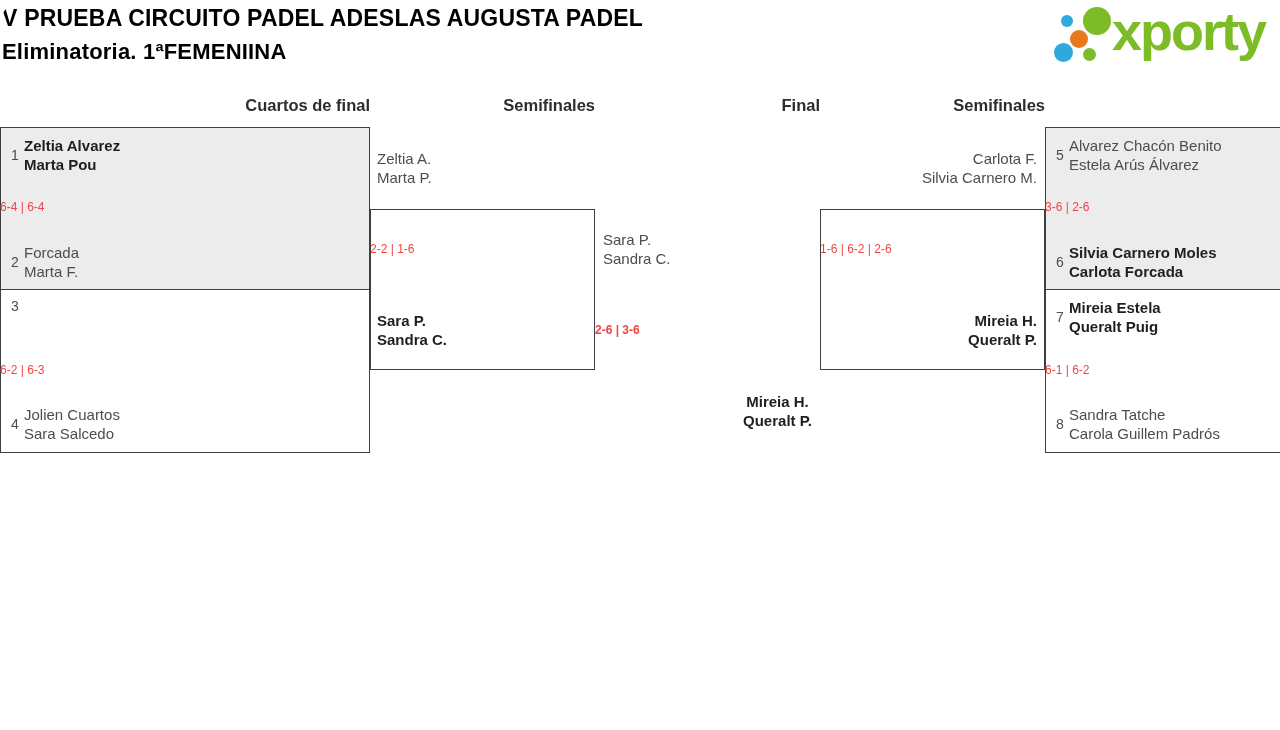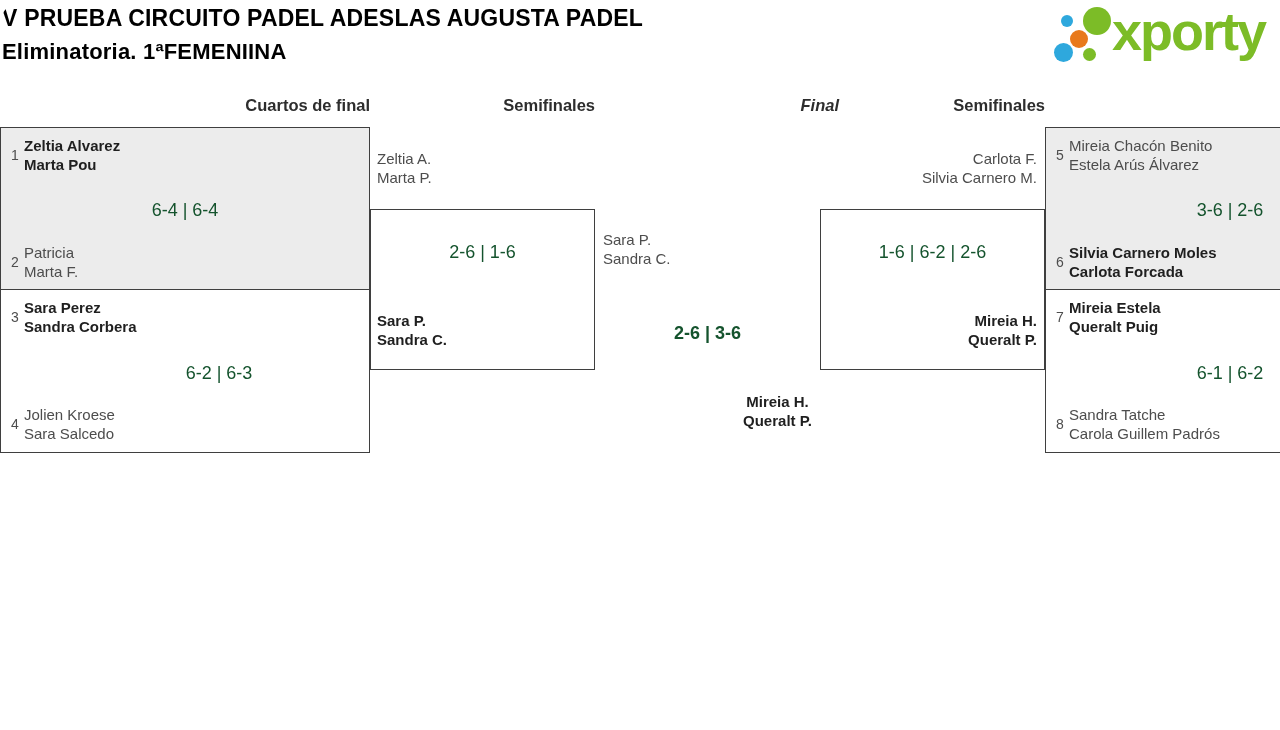--- a/index.html
+++ b/index.html
@@ -43,21 +43,21 @@
   
   .team-label { position:absolute; display:flex; flex-direction:column;
     font-size:15px; line-height:19px; }
   .team-label span { white-space:nowrap; }
   .team-label.winner { font-weight:700; color:#1f1f1f; }
   .team-label.loser  { font-weight:400; color:#4d4d4d; }
   .team-label.right { text-align:right; }
   .team-label.center { text-align:center; }
 
   
-  .score { position:absolute; text-align:center; font-size:18px; color:#14532d;
+  .score { position:absolute; text-align:left; font-size:12px; color:#ef4444;
     white-space:nowrap; }
 </style>
 </head>
 <body>
 
 <div class="stage">
 
   <div class="title">V PRUEBA CIRCUITO PADEL ADESLAS AUGUSTA PADEL</div>
   <div class="subtitle">Eliminatoria. 1ªFEMENIINA</div>
 
@@ -65,21 +65,21 @@
     <span class="dot dot-blue-sm"></span>
     <span class="dot dot-green-lg"></span>
     <span class="dot dot-orange"></span>
     <span class="dot dot-blue-lg"></span>
     <span class="dot dot-green-sm"></span>
     <span class="logo-text">xporty</span>
   </div>
 
   <div class="col-header" style="left:0;width:370px;">Cuartos de final</div>
   <div class="col-header" style="left:370px;width:225px;">Semifinales</div>
-  <div class="col-header" style="left:614px;width:225px;font-style:italic;">Final</div>
+  <div class="col-header" style="left:595px;width:225px;">Final</div>
   <div class="col-header" style="left:820px;width:225px;">Semifinales</div>
   <div class="col-header" style="left:1045px;width:370px;">Cuartos de final</div>
 
   <div class="mbox shaded" style="left:0;top:127px;width:370px;height:163px;"></div>
   <div class="mbox" style="left:0;top:289px;width:370px;height:164px;"></div>
   <div class="mbox" style="left:370px;top:209px;width:225px;height:161px;"></div>
   <div class="mbox" style="left:820px;top:209px;width:225px;height:161px;"></div>
   <div class="mbox shaded" style="left:1045px;top:127px;width:370px;height:163px;"></div>
   <div class="mbox" style="left:1045px;top:289px;width:370px;height:164px;"></div>
 
@@ -87,46 +87,42 @@
     <span class="seed">1</span>
     <span class="names">
       <span>Zeltia Alvarez</span>
       <span>Marta Pou</span>
     </span>
   </div>
   <div class="score" style="left:0;width:370px;top:200px;">6-4 | 6-4</div>
   <div class="entry loser" style="left:8px;top:243px;">
     <span class="seed">2</span>
     <span class="names">
-      <span>Patricia</span>
+      <span>Forcada</span>
       <span>Marta F.</span>
     </span>
   </div>
 
   <div class="entry winner" style="left:8px;top:298px;">
     <span class="seed">3</span>
-    <span class="names">
-      <span>Sara Perez</span>
-      <span>Sandra Corbera</span>
-    </span>
   </div>
   <div class="score" style="left:0;width:438px;top:363px;">6-2 | 6-3</div>
   <div class="entry loser" style="left:8px;top:405px;">
     <span class="seed">4</span>
     <span class="names">
-      <span>Jolien Kroese</span>
+      <span>Jolien Cuartos</span>
       <span>Sara Salcedo</span>
     </span>
   </div>
 
   <div class="team-label loser" style="left:377px;top:149px;">
     <span>Zeltia A.</span>
     <span>Marta P.</span>
   </div>
-  <div class="score" style="left:370px;width:225px;top:242px;">2-6 | 1-6</div>
+  <div class="score" style="left:370px;width:225px;top:242px;">2-2 | 1-6</div>
   <div class="team-label winner" style="left:377px;top:311px;">
     <span>Sara P.</span>
     <span>Sandra C.</span>
   </div>
 
   <div class="team-label loser" style="left:603px;top:230px;">
     <span>Sara P.</span>
     <span>Sandra C.</span>
   </div>
   <div class="score" style="left:595px;width:225px;top:323px;font-weight:bold;">2-6 | 3-6</div>
@@ -141,21 +137,21 @@
   </div>
   <div class="score" style="left:820px;width:225px;top:242px;">1-6 | 6-2 | 2-6</div>
   <div class="team-label winner right" style="left:820px;top:311px;width:217px;">
     <span>Mireia H.</span>
     <span>Queralt P.</span>
   </div>
 
   <div class="entry loser" style="left:1053px;top:136px;">
     <span class="seed">5</span>
     <span class="names">
-      <span>Mireia Chacón Benito</span>
+      <span>Alvarez Chacón Benito</span>
       <span>Estela Arús Álvarez</span>
     </span>
   </div>
   <div class="score" style="left:1045px;width:370px;top:200px;">3-6 | 2-6</div>
   <div class="entry winner" style="left:1053px;top:243px;">
     <span class="seed">6</span>
     <span class="names">
       <span>Silvia Carnero Moles</span>
       <span>Carlota Forcada</span>
     </span>

